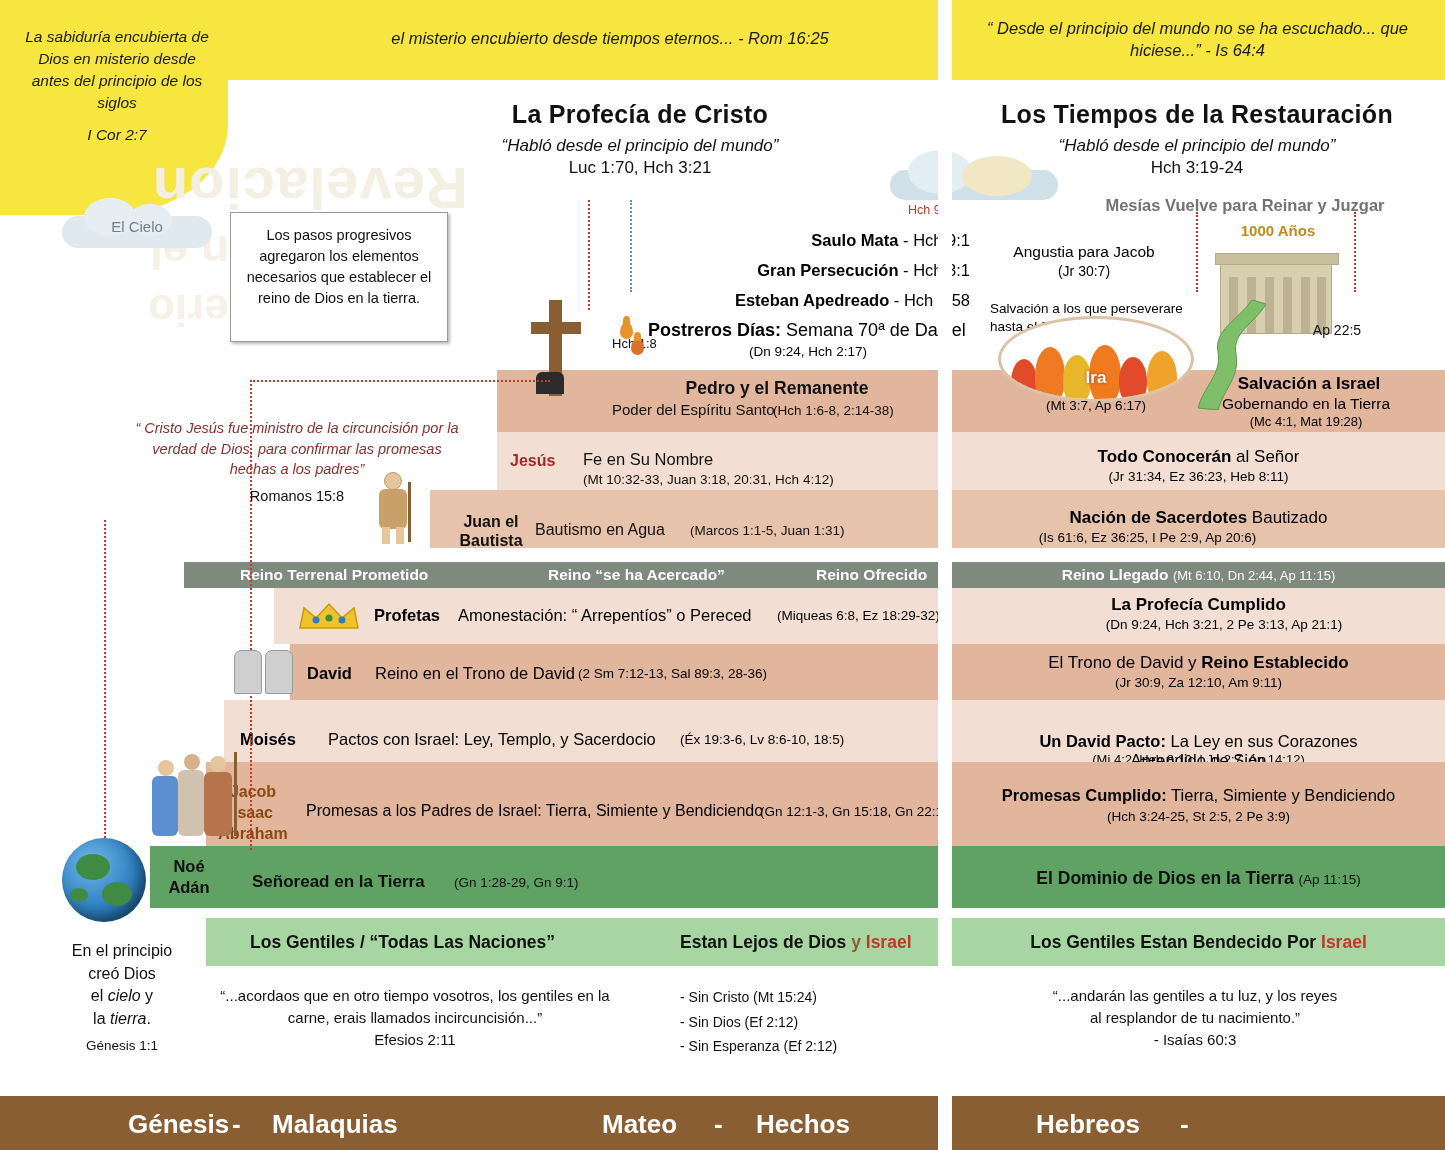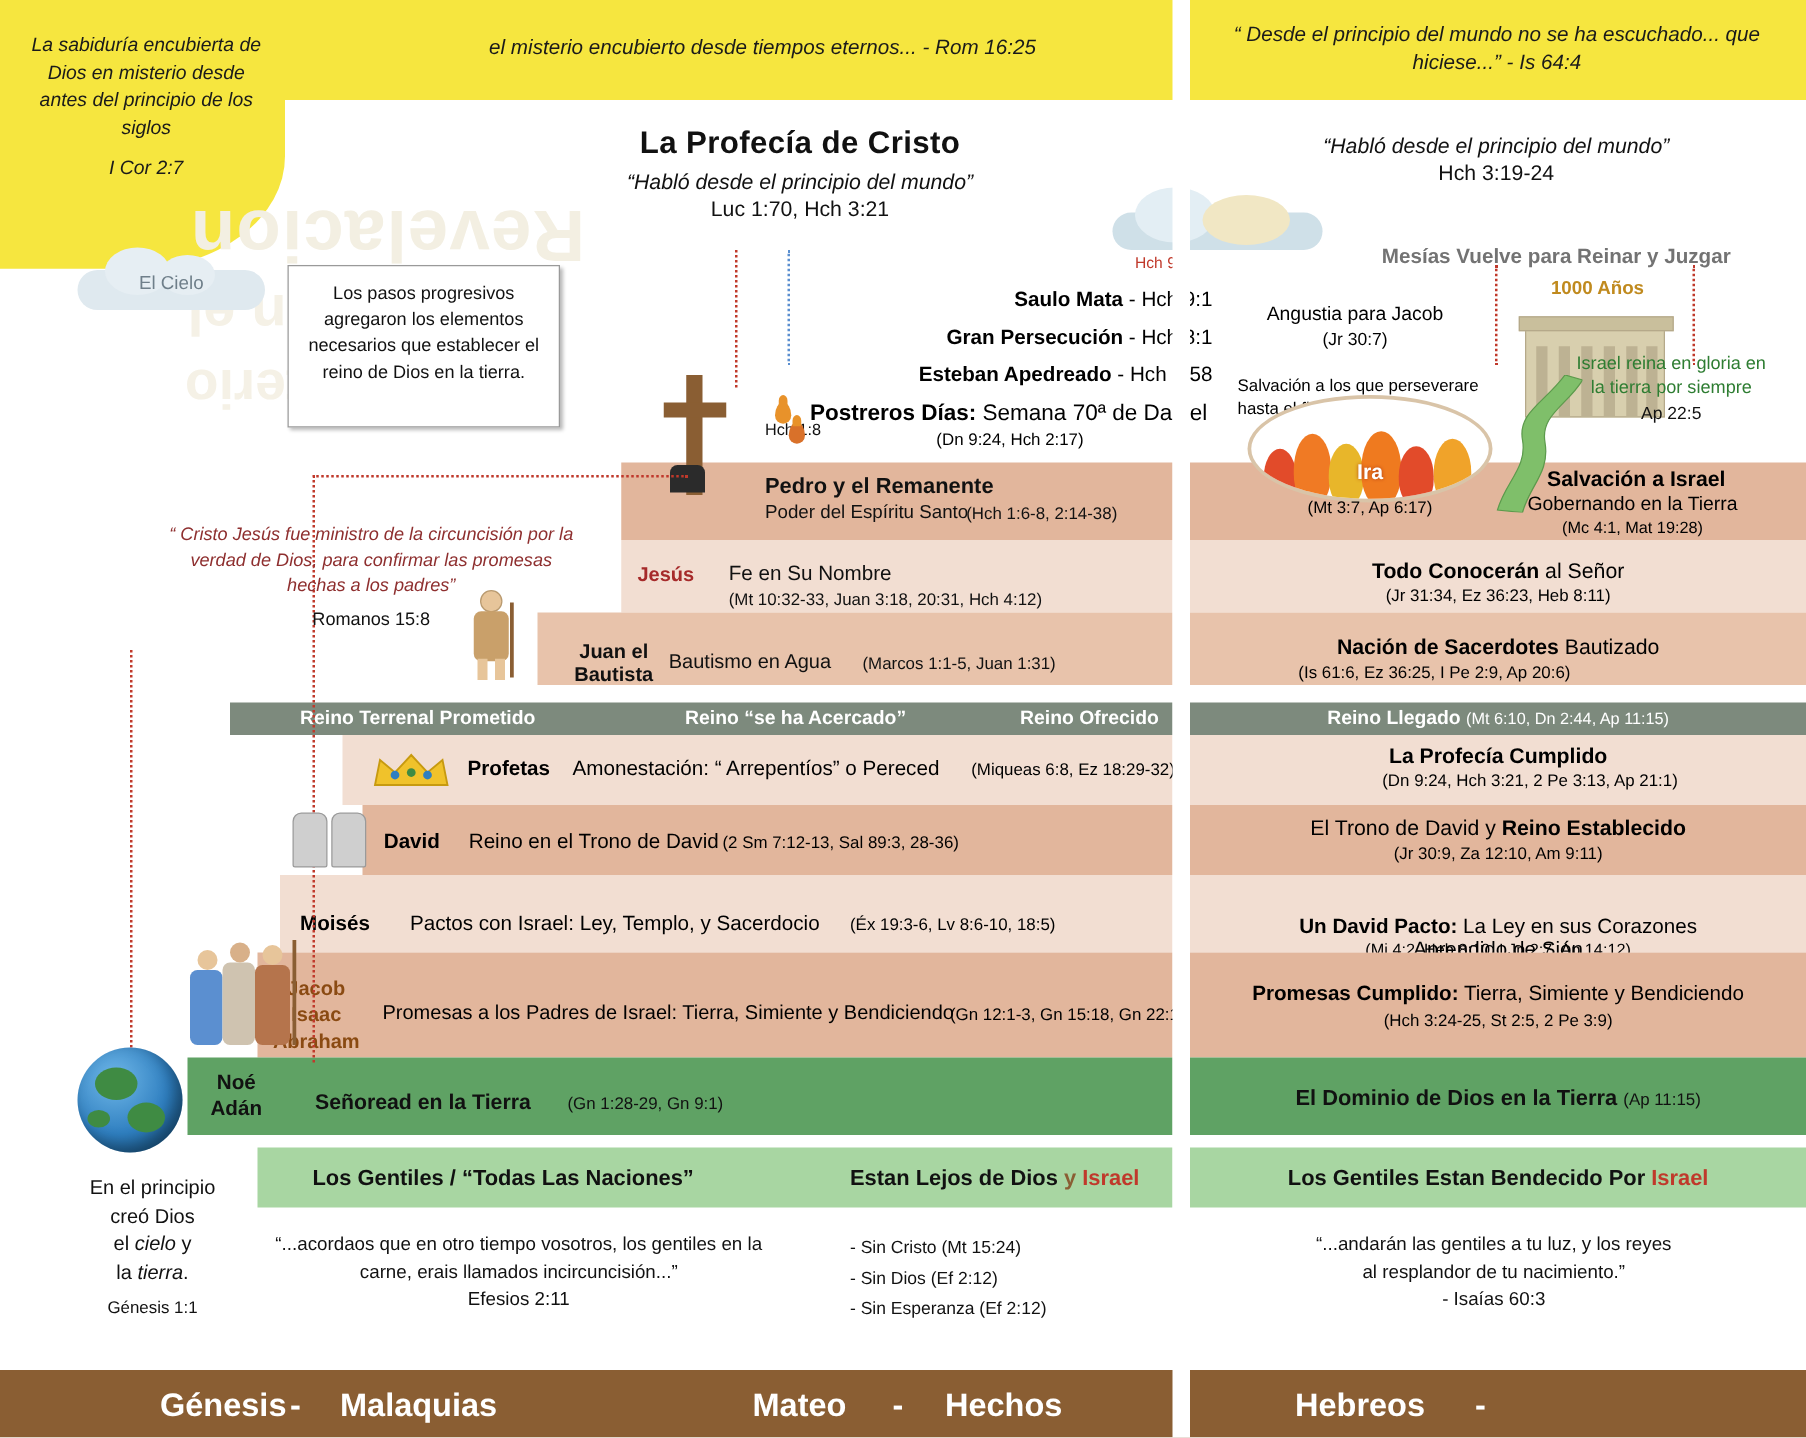--- a/index.html
+++ b/index.html
@@ -168,28 +168,29 @@
     <div style="position:absolute;left:72px;top:8px;width:70px;height:40px;background:#f1e7c4;border-radius:50%;"></div>
   </div>
   <div class="abs" style="left:908px; top:203px; font-size:12.5px; color:#c0392b;">Hch 9:1</div>
 
   <div class="abs col-title" id="title-center">
     <div class="t1">La Profecía de Cristo</div>
     <div class="t2">“Habló desde el principio del mundo”</div>
     <div class="t3">Luc 1:70, Hch 3:21</div>
   </div>
   <div class="abs col-title" id="title-right">
+    <div class="t1">Los Tiempos de la Restauración</div>
     <div class="t2">“Habló desde el principio del mundo”</div>
     <div class="t3">Hch 3:19-24</div>
   </div>
 
   <div class="abs notebox">Los pasos progresivos agregaron los elementos necesarios que establecer el reino de Dios en la tierra.</div>
 
   <div class="abs" style="left:497px; top:370px; width:441px; height:62px; background:#e2b69c;"></div>
-  <div class="abs" style="left:612px; top:378px; width:330px; font-size:17.5px; font-weight:bold; color:#111;">Pedro y el Remanente</div>
+  <div class="abs" style="left:612px; top:378px; width:330px; font-size:17.5px; font-weight:bold; color:#111;text-align:center;">Pedro y el Remanente</div>
   <div class="abs" style="left:612px; top:401px; font-size:15px; color:#111;">Poder del Espíritu Santo</div>
   <div class="abs" style="left:773px; top:403px; font-size:13.5px; color:#111;">(Hch 1:6-8, 2:14-38)</div>
 
   <div class="abs" style="left:497px; top:432px; width:441px; height:58px; background:#f2ded2;"></div>
   <div class="abs" style="left:510px; top:452px; font-size:16px; font-weight:bold; color:#a62a2a;">Jesús</div>
   <div class="abs" style="left:583px; top:450px; font-size:16.5px; color:#111;">Fe en Su Nombre</div>
   <div class="abs" style="left:583px; top:472px; font-size:13.5px; color:#111;">(Mt 10:32-33, Juan 3:18, 20:31, Hch 4:12)</div>
 
   <div class="abs" style="left:430px; top:490px; width:508px; height:58px; background:#e8c3ab;"></div>
   <div class="abs" style="left:446px; top:512px; width:90px; text-align:center; font-size:16px; font-weight:bold; color:#111; line-height:1.2; white-space:pre-line;">Juan el Bautista</div>
@@ -348,22 +349,20 @@
     <div class="col" style="left:26px;"></div>
     <div class="col" style="left:44px;"></div>
     <div class="col" style="left:62px;"></div>
     <div class="col" style="left:80px;"></div>
     <div class="col" style="left:96px;"></div>
   </div>
 
   <svg class="abs path" viewBox="0 0 70 110">
     <path d="M56 0 C40 22, 18 30, 22 52 C26 74, 8 86, 2 108 L22 110 C28 88, 44 78, 40 54 C36 32, 58 24, 70 4 Z" fill="#7fbf6a" stroke="#5c9a4c" stroke-width="1"></path>
   </svg>
-  <div class="abs" style="left:1238px; top:282px; width:198px; text-align:center; font-size:14.5px; color:#2e7d32; line-height:1.3; white-space:pre-line;">Israel reina en gloria en
-la tierra por siempre</div>
   <div class="abs" style="left:1238px; top:322px; width:198px; text-align:center; font-size:14px; color:#111;">Ap 22:5</div>
 
   <div class="abs dotline" style="left:1196px; top:212px; height:80px;"></div>
   <div class="abs dotline" style="left:1354px; top:212px; height:80px;"></div>
 
   <div class="abs" id="quote-rom">
     <div>“ Cristo Jesús fue ministro de la circuncisión por la verdad de Dios, para confirmar las promesas hechas a los padres”</div>
     <div class="ref2">Romanos 15:8</div>
   </div>
 

